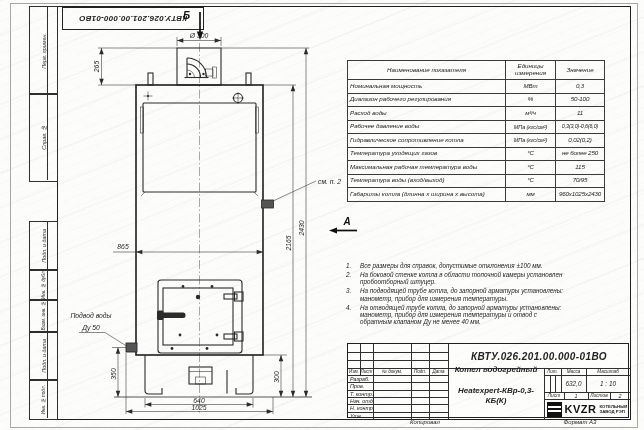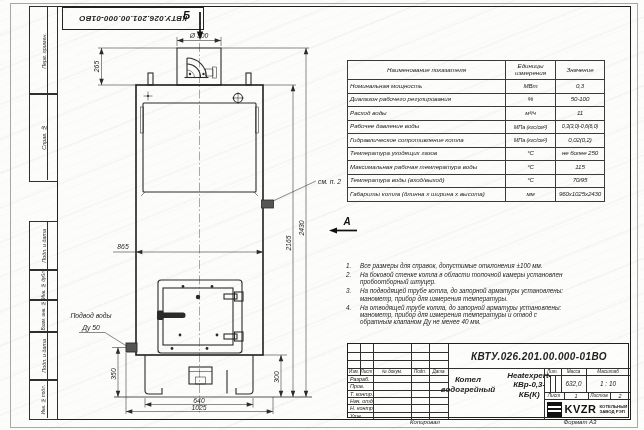--- a/index.html
+++ b/index.html
@@ -42,21 +42,21 @@
   .notes{position:absolute;left:346px;top:262px;width:225px;}
   .note{display:flex;margin-bottom:1.5px;}
   .note-num{width:14px;flex:none;font-style:italic;font-size:6.3px;line-height:1.18;}
   .note-text{width:205px;font-style:italic;font-size:6.3px;line-height:1.18;}
 
   .tblock{position:absolute;left:347px;top:343px;width:282px;height:75px;border:1.4px solid #1f1f1f;box-sizing:border-box;background:rgba(255,255,255,0.25);}
   .l{position:absolute;background:#2f2f2f;}
   .tb-cell{position:absolute;display:flex;align-items:center;justify-content:center;font-style:italic;color:#222;}
   .tb-label{justify-content:flex-start;padding-left:2px;}
   .docnum{font-weight:bold;font-size:10px;letter-spacing:0.4px;}
-  .prod{flex-direction:row;gap:12px;font-weight:bold;font-size:8px;text-align:center;line-height:1.2;}
+  .prod{flex-direction:column;gap:12px;font-weight:bold;font-size:8px;text-align:center;line-height:1.2;}
   .logo-box{display:flex;align-items:center;gap:3px;}
   .logo-icon{width:13px;height:13px;background:linear-gradient(#111 0 3px,#fff 3px 4.5px,#111 4.5px 7px,#fff 7px 8.5px,#111 8.5px 13px);border:1px solid #111;}
   .logo-name{font-weight:bold;font-style:normal;font-size:11px;letter-spacing:0.5px;color:#111;}
   .logo-cap{display:flex;flex-direction:column;font-style:normal;font-size:4.3px;line-height:1.25;color:#222;font-weight:bold;}
 
   .bottom-label{position:absolute;top:419px;font-style:italic;font-size:6px;text-align:center;color:#222;}
 </style>
 </head>
 <body>
 

